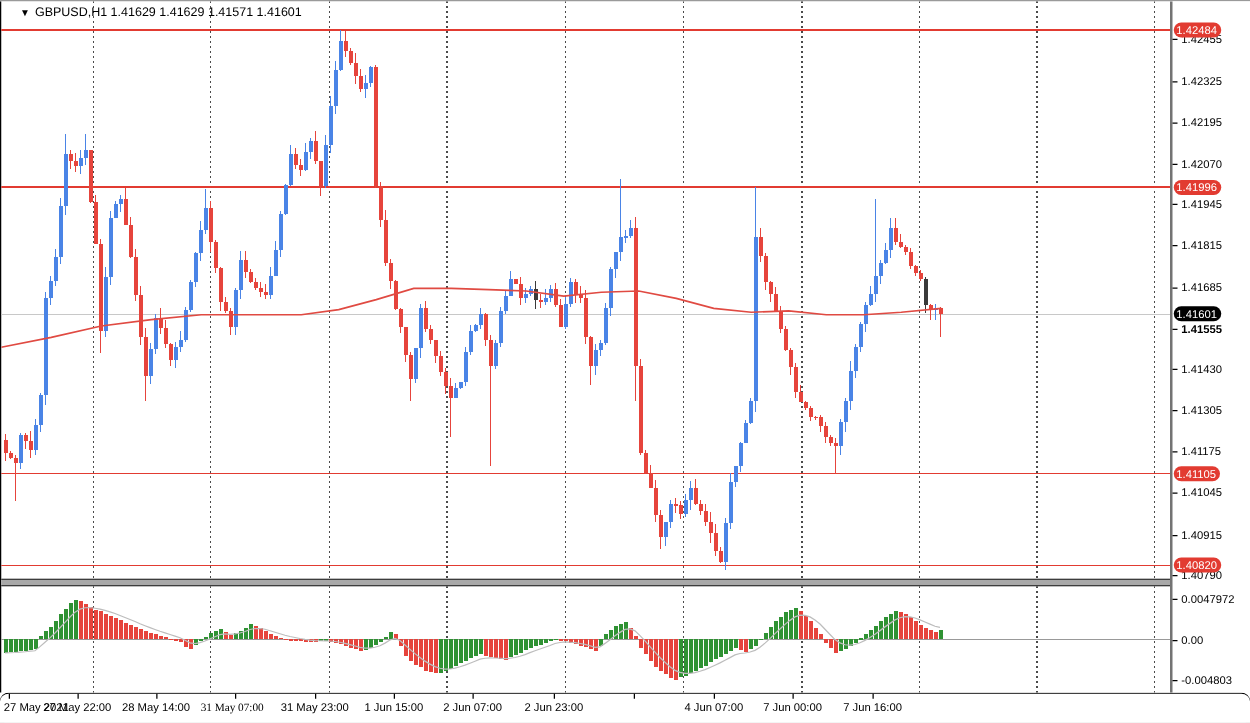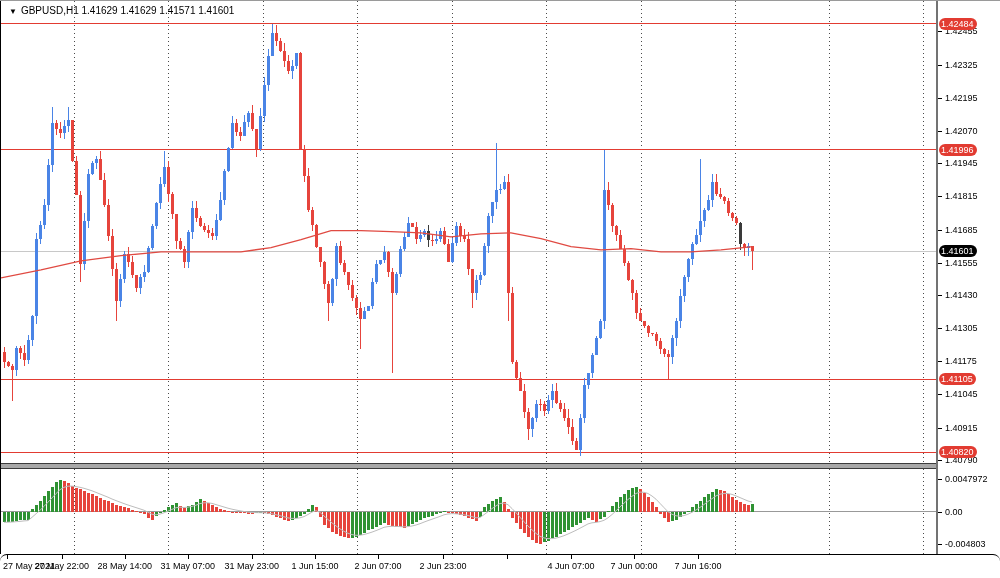--- a/index.html
+++ b/index.html
@@ -3,21 +3,21 @@
 <meta charset="utf-8">
 <style>
   html,body{margin:0;padding:0;background:#e8e8e8;}
   #window{position:relative;width:1000px;height:578px;background:#ffffff;overflow:hidden;
           font-family:"Liberation Sans","DejaVu Sans",sans-serif;border-top:1px solid #9a9a9a;box-sizing:border-box;}
   #plot-stack{position:absolute;left:0;top:0;width:936px;height:553px;border-left:1px solid #000;box-sizing:border-box;}
   #main-chart{position:absolute;left:0;top:0;}
   #separator{position:absolute;left:0;top:462px;width:936px;height:6px;background:#a8a8a8;
              border-top:1px solid #3c3c3c;border-bottom:1px solid #3c3c3c;box-sizing:border-box;}
   #macd-chart{position:absolute;left:0;top:468px;}
-  #chart-title{position:absolute;left:9px;top:4px;font-size:10px;color:#000;white-space:nowrap;z-index:5;text-align:center;}
+  #chart-title{position:absolute;left:16px;top:4px;font-size:10px;color:#000;white-space:nowrap;z-index:5;text-align:center;}
   #chart-title .tri{font-size:8px;margin-right:4px;cursor:pointer;}
   #macd-title{position:absolute;left:4px;top:470px;font-size:10px;color:#000;white-space:nowrap;z-index:5;}
   #price-axis{position:absolute;left:936px;top:0;width:72px;height:553px;background:#fff;border-left:2px solid #737373;box-sizing:border-box;}
   .ptick{position:absolute;left:0;width:4px;height:1px;background:#000;}
   .plbl{position:absolute;left:7px;font-size:9px;color:#000;white-space:nowrap;transform:translateY(-50%);}
   .badge{position:absolute;left:1px;font-size:9px;color:#fff;padding:1px 3px 1px 2px;white-space:nowrap;transform:translateY(-50%);z-index:4;border-radius:6px;}
   #time-axis{position:absolute;left:0;top:553px;width:1000px;height:25px;background:#fff;border-top:1px solid #000;box-sizing:border-box;border-radius:7px;}
   .ttick{position:absolute;top:0;width:1px;height:4px;background:#000;}
   .tlbl{position:absolute;top:6px;font-size:9px;color:#000;white-space:nowrap;}
   svg{display:block;}
@@ -659,21 +659,21 @@
       <div class="plbl" style="top: 97.3445px;">1.42195</div>
       <div class="ptick" style="top: 130px;"></div>
       <div class="plbl" style="top: 129.535px;">1.42070</div>
       <div class="ptick" style="top: 162px;"></div>
       <div class="plbl" style="top: 161.726px;">1.41945</div>
       <div class="ptick" style="top: 195px;"></div>
       <div class="plbl" style="top: 195.204px;">1.41815</div>
       <div class="ptick" style="top: 229px;"></div>
       <div class="plbl" style="top: 228.682px;">1.41685</div>
       <div class="ptick" style="top: 262px;"></div>
-      <div class="plbl" style="top: 262.161px;">1.41555</div>
+      <div class="plbl" style="top: 262.161px; font-weight: bold;">1.41555</div>
       <div class="ptick" style="top: 294px;"></div>
       <div class="plbl" style="top: 294.351px;">1.41430</div>
       <div class="ptick" style="top: 327px;"></div>
       <div class="plbl" style="top: 326.542px;">1.41305</div>
       <div class="ptick" style="top: 360px;"></div>
       <div class="plbl" style="top: 360.02px;">1.41175</div>
       <div class="ptick" style="top: 393px;"></div>
       <div class="plbl" style="top: 393.498px;">1.41045</div>
       <div class="ptick" style="top: 427px;"></div>
       <div class="plbl" style="top: 426.977px;">1.40915</div>
@@ -692,21 +692,21 @@
       <div class="plbl" style="top: 542.901px;">-0.004803</div>
     </div>
   <div id="time-axis">
       <div class="ttick" style="left: 7px;"></div>
       <div class="tlbl" style="left: 3px;">27 May 2021</div>
       <div class="ttick" style="left: 62px;"></div>
       <div class="tlbl" style="left: 34.5px;">27 May 22:00</div>
       <div class="ttick" style="left: 125px;"></div>
       <div class="tlbl" style="left: 97.5px;">28 May 14:00</div>
       <div class="ttick" style="left: 188px;"></div>
-      <div class="tlbl" style="left: 160.5px;">31 May 07:00</div>
+      <div class="tlbl" style="left: 160.5px; font-family: Liberation Serif, serif;">31 May 07:00</div>
       <div class="ttick" style="left: 252px;"></div>
       <div class="tlbl" style="left: 224.5px;">31 May 23:00</div>
       <div class="ttick" style="left: 315px;"></div>
       <div class="tlbl" style="left: 291.5px;">1 Jun 15:00</div>
       <div class="ttick" style="left: 378px;"></div>
       <div class="tlbl" style="left: 354.5px;">2 Jun 07:00</div>
       <div class="ttick" style="left: 443px;"></div>
       <div class="tlbl" style="left: 419.5px;">2 Jun 23:00</div>
       <div class="ttick" style="left: 507px;"></div>
       <div class="tlbl" style="left: 483.5px; margin-top: 37px;">3 Jun 15:00</div>

